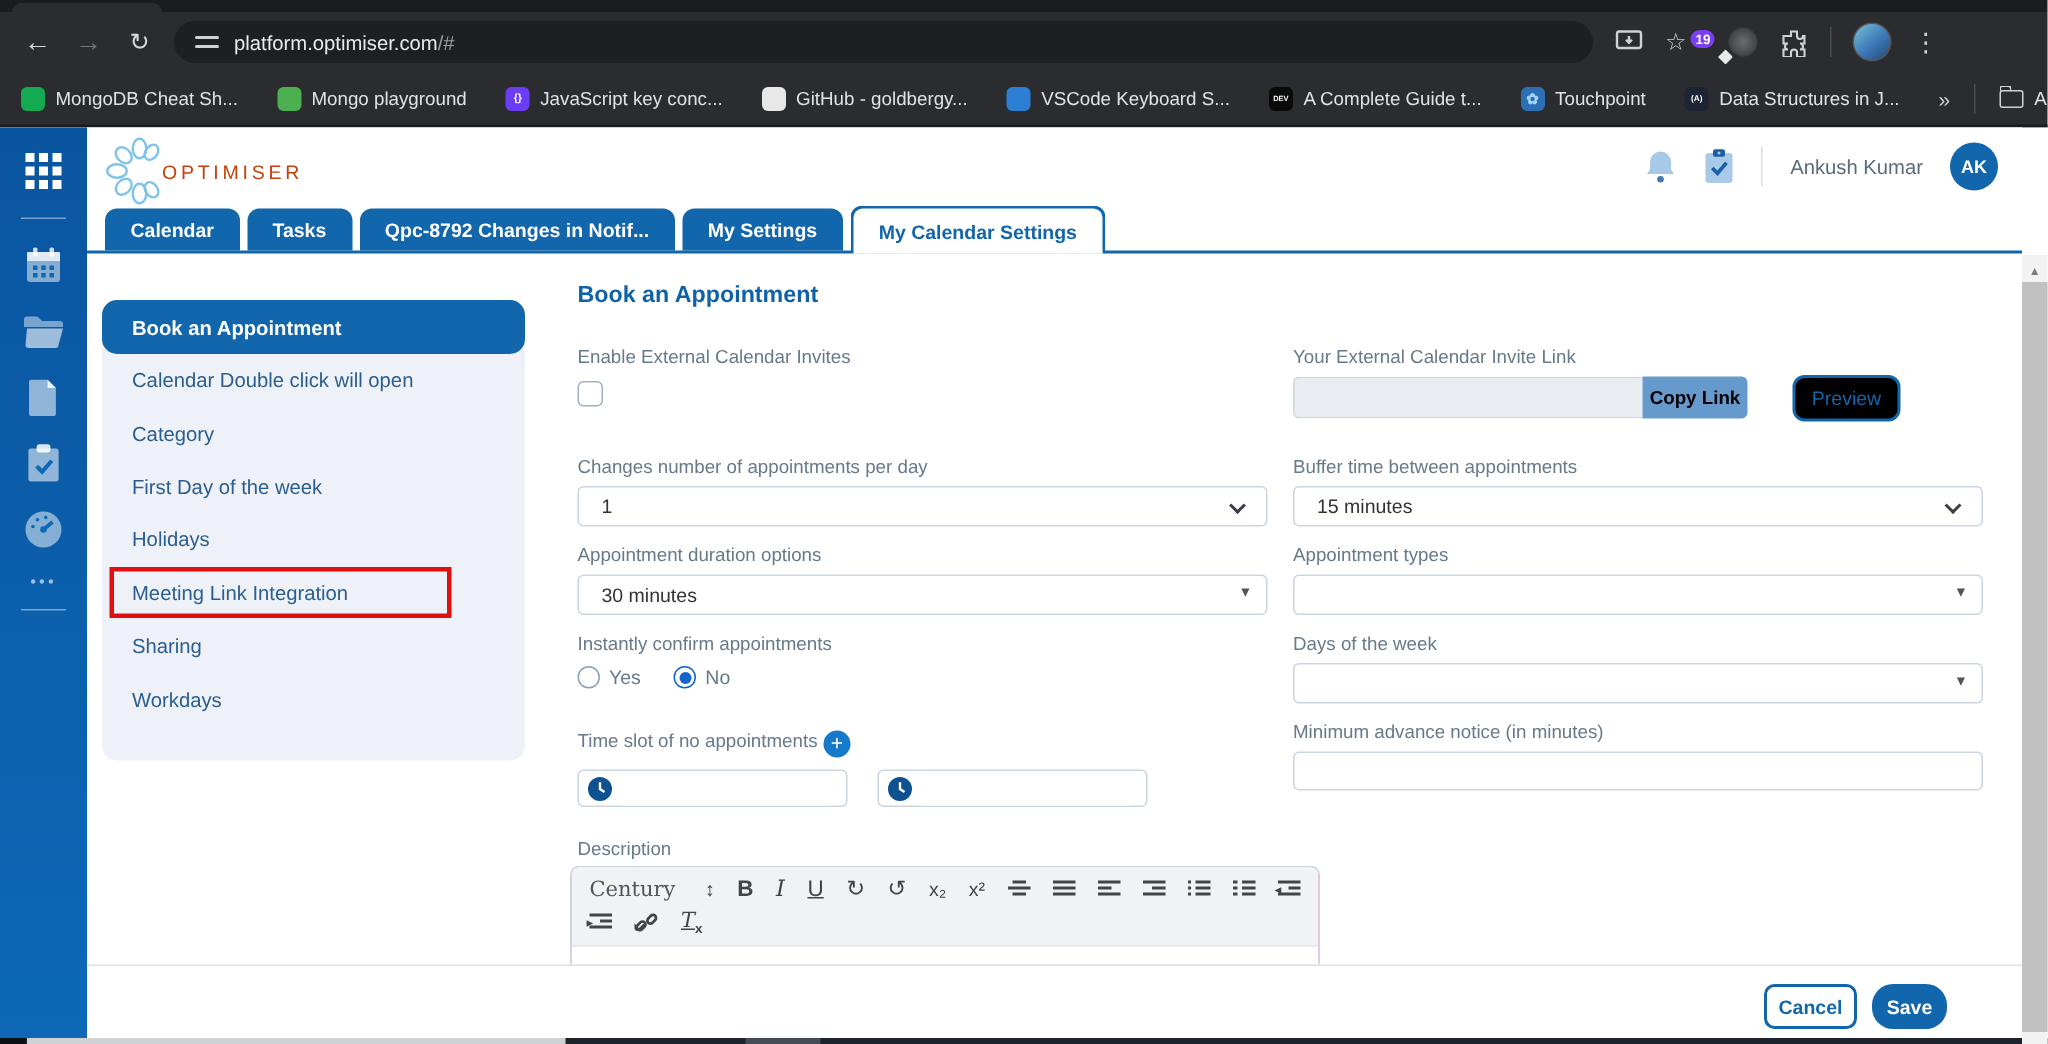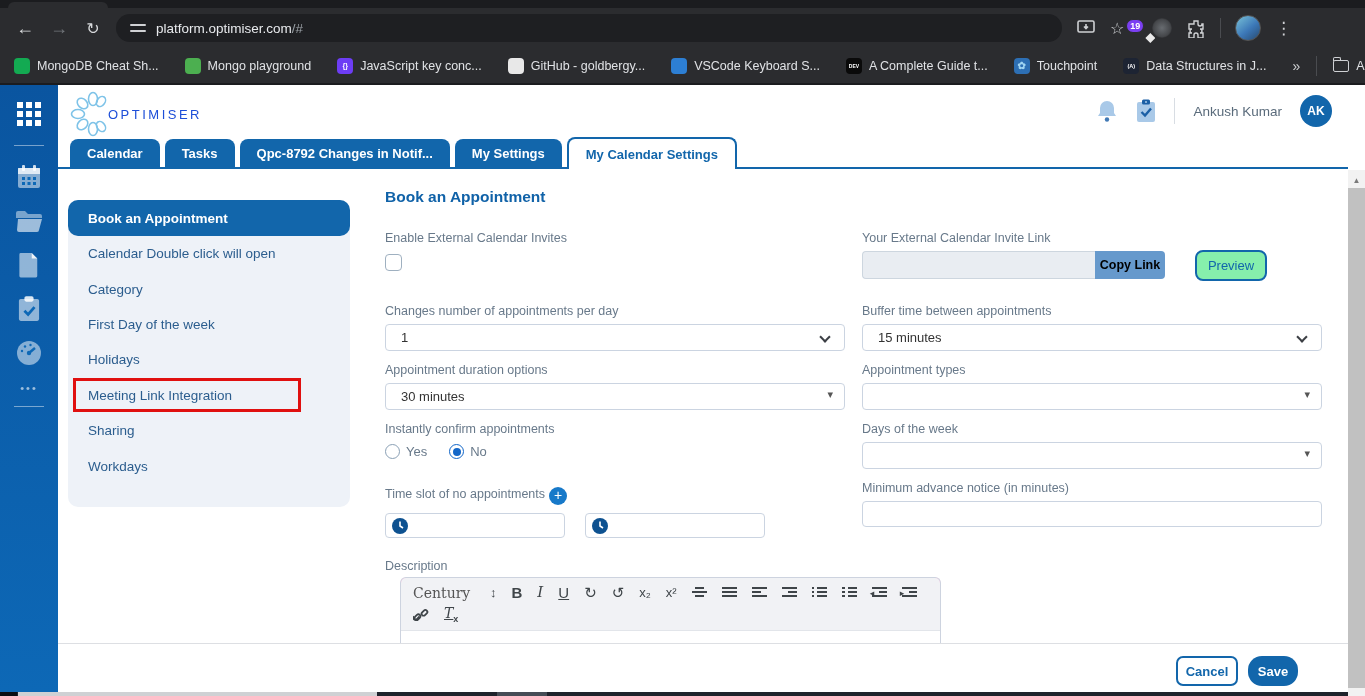--- a/index.html
+++ b/index.html
@@ -37,21 +37,21 @@
 
   
   #app { position:absolute; left:0; top:85px; width:1365px; height:607px; background:#fff; }
   #side-rail { position:absolute; left:0; top:0; width:58px; height:607px; background:linear-gradient(180deg,#0a55a0 0%,#0d68b6 100%); display:flex; flex-direction:column; align-items:center; padding-top:14px; }
   .rail-icon { width:30px; height:30px; display:flex; align-items:center; justify-content:center; margin-bottom:14px; cursor:pointer; }
   .rail-div { width:30px; height:1px; background:rgba(255,255,255,.45); margin:2px 0 16px 0; }
   .rail-dots { color:rgba(255,255,255,.6); font-size:11px; letter-spacing:2px; margin-bottom:10px; cursor:pointer; }
 
   #app-header { position:absolute; left:58px; top:0; width:1290px; height:54px; background:#fff; }
   #logo { position:absolute; left:12px; top:6px; display:flex; align-items:center; cursor:pointer; }
-  #logo-text { font-size:13px; letter-spacing:2.5px; color:#1d4ed8; margin-left:-8px; font-weight:500; }
+  #logo-text { font-size:13px; letter-spacing:2.5px; color:#c2410c; margin-left:-8px; font-weight:500; }
   #header-right { position:absolute; right:16px; top:10px; display:flex; align-items:center; gap:18px; }
   .hdr-divider { width:1px; height:26px; background:#d8dde3; }
   #user-name { color:#5a6b7b; font-size:13.5px; }
   #user-avatar { width:32px; height:32px; border-radius:50%; background:#1266ab; color:#fff; font-size:12px; font-weight:bold; display:flex; align-items:center; justify-content:center; cursor:pointer; }
 
   #tab-bar { position:absolute; left:58px; top:54px; width:1290px; height:30px; display:flex; align-items:flex-end; padding-left:12px; gap:5px; border-bottom:2px solid #1266ab; }
   .tab { height:28px; background:#1266ab; color:#fff; font-size:13px; font-weight:600; border-radius:8px 8px 0 0; padding:0 17px; display:flex; align-items:center; cursor:pointer; white-space:nowrap; }
   .tab.active { background:#fff; color:#1266ab; border:2px solid #1266ab; border-bottom:none; height:32px; margin-bottom:-2px; z-index:2; position:relative; }
   .tab.active::after { content:""; position:absolute; left:0; right:0; bottom:-2px; height:2px; background:#fff; }
 
@@ -73,24 +73,24 @@
   .radio.checked { border:1.5px solid #1266c8; position:relative; }
   .radio.checked::after { content:""; position:absolute; left:2.5px; top:2.5px; width:8px; height:8px; border-radius:50%; background:#1266c8; }
   .radio-lbl { font-size:13px; color:#68798a; margin-left:6px; }
   #plus-btn { position:absolute; left:549px; top:402px; width:18px; height:18px; border-radius:50%; background:#1779c9; color:#fff; font-size:14px; line-height:16px; text-align:center; cursor:pointer; }
   .time-group { position:absolute; top:428px; width:180px; height:25px; border:1px solid #cbd4e1; border-radius:4px; display:flex; align-items:center; background:#fff; }
   .time-group .clock-wrap { width:28px; display:flex; justify-content:center; }
   .time-group input { border:none; outline:none; width:140px; height:100%; font-size:13px; }
   #link-group { position:absolute; left:862px; top:166px; width:303px; height:28px; display:flex; }
   #link-input { flex:1; background:#e9edf2; border:1px solid #cdd6df; border-right:none; border-radius:4px 0 0 4px; }
   #copy-link-btn { width:70px; background:#6699cc; color:#000000; font-size:12.5px; font-weight:600; border:none; border-radius:0 4px 4px 0; cursor:pointer; }
-  #preview-btn { position:absolute; left:1195px; top:165px; width:72px; height:31px; background:#86efac; border:2px solid #1266ab; border-radius:8px; color:#1266ab; font-size:13px; cursor:pointer; }
-
-  
-  #editor { position:absolute; left:400px; top:492px; width:541px; height:66px; border:1px solid #cdd3df; border-bottom:none; border-radius:6px 6px 0 0; background:#f9a8d4; overflow:hidden; }
+  #preview-btn { position:absolute; left:1195px; top:165px; width:72px; height:31px; background:#000000; border:2px solid #1266ab; border-radius:8px; color:#1266ab; font-size:13px; cursor:pointer; }
+
+  
+  #editor { position:absolute; left:380px; top:492px; width:500px; height:66px; border:1px solid #cdd3df; border-bottom:none; border-radius:6px 6px 0 0; background:#f9a8d4; overflow:hidden; }
   #editor-toolbar { background:#f1f2f5; padding:7px 12px 6px 12px; display:flex; flex-wrap:wrap; row-gap:6px; column-gap:15px; align-items:center; border-bottom:1px solid #e2e5ea; }
   .tbtn { color:#3f4549; font-size:15px; cursor:pointer; line-height:1; }
   #tb-font { font-family:"DejaVu Serif", serif; font-size:14px; color:#555; width:62px; }
   .tb-updown { font-size:13px; color:#3f4549; }
   .tb-bold { font-weight:bold; }
   .tb-italic { font-family:"DejaVu Serif", serif; font-style:italic; }
   .tb-under { text-decoration:underline; }
   .tb-sub, .tb-sup { font-size:13px; }
   .tb-bars { width:15px; height:11px; display:inline-block; background-repeat:no-repeat;
     background-image:linear-gradient(#3f4549,#3f4549),linear-gradient(#3f4549,#3f4549),linear-gradient(#3f4549,#3f4549); cursor:pointer; }

